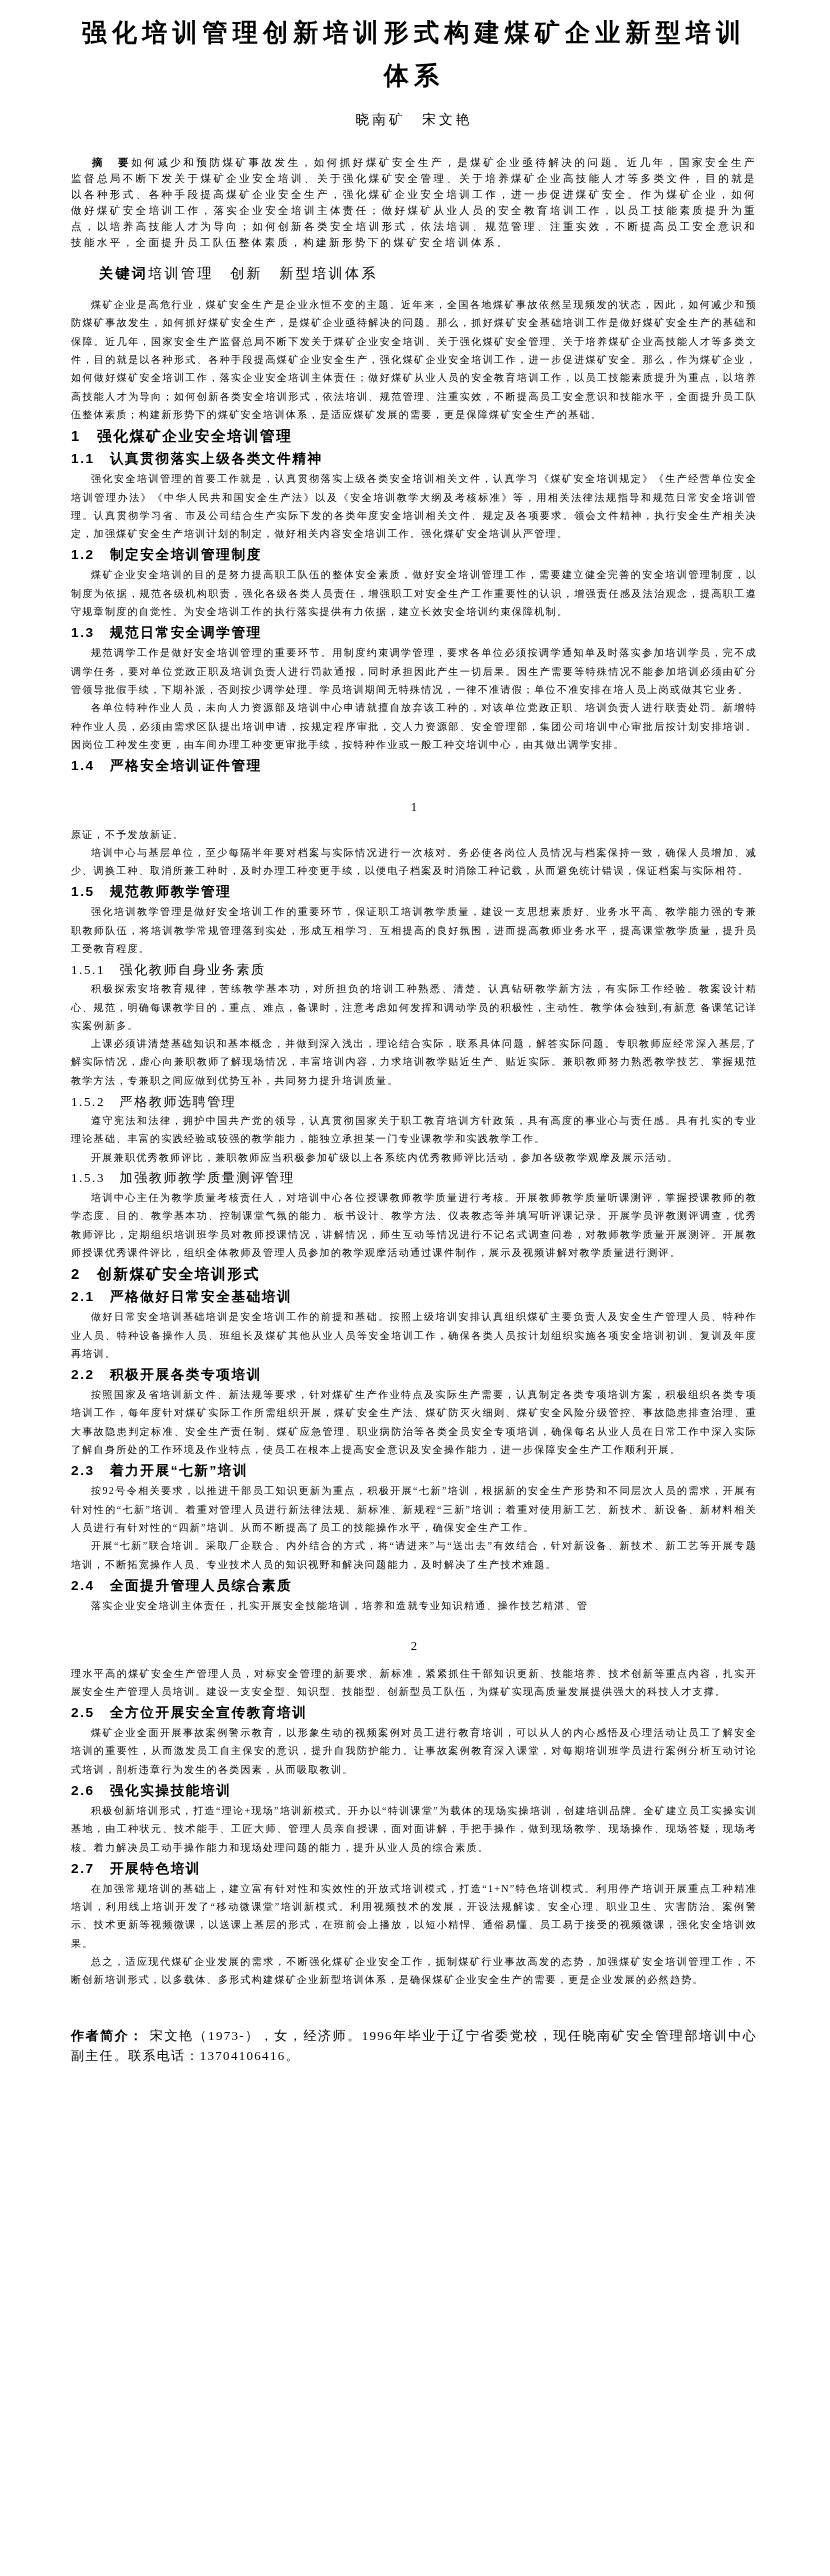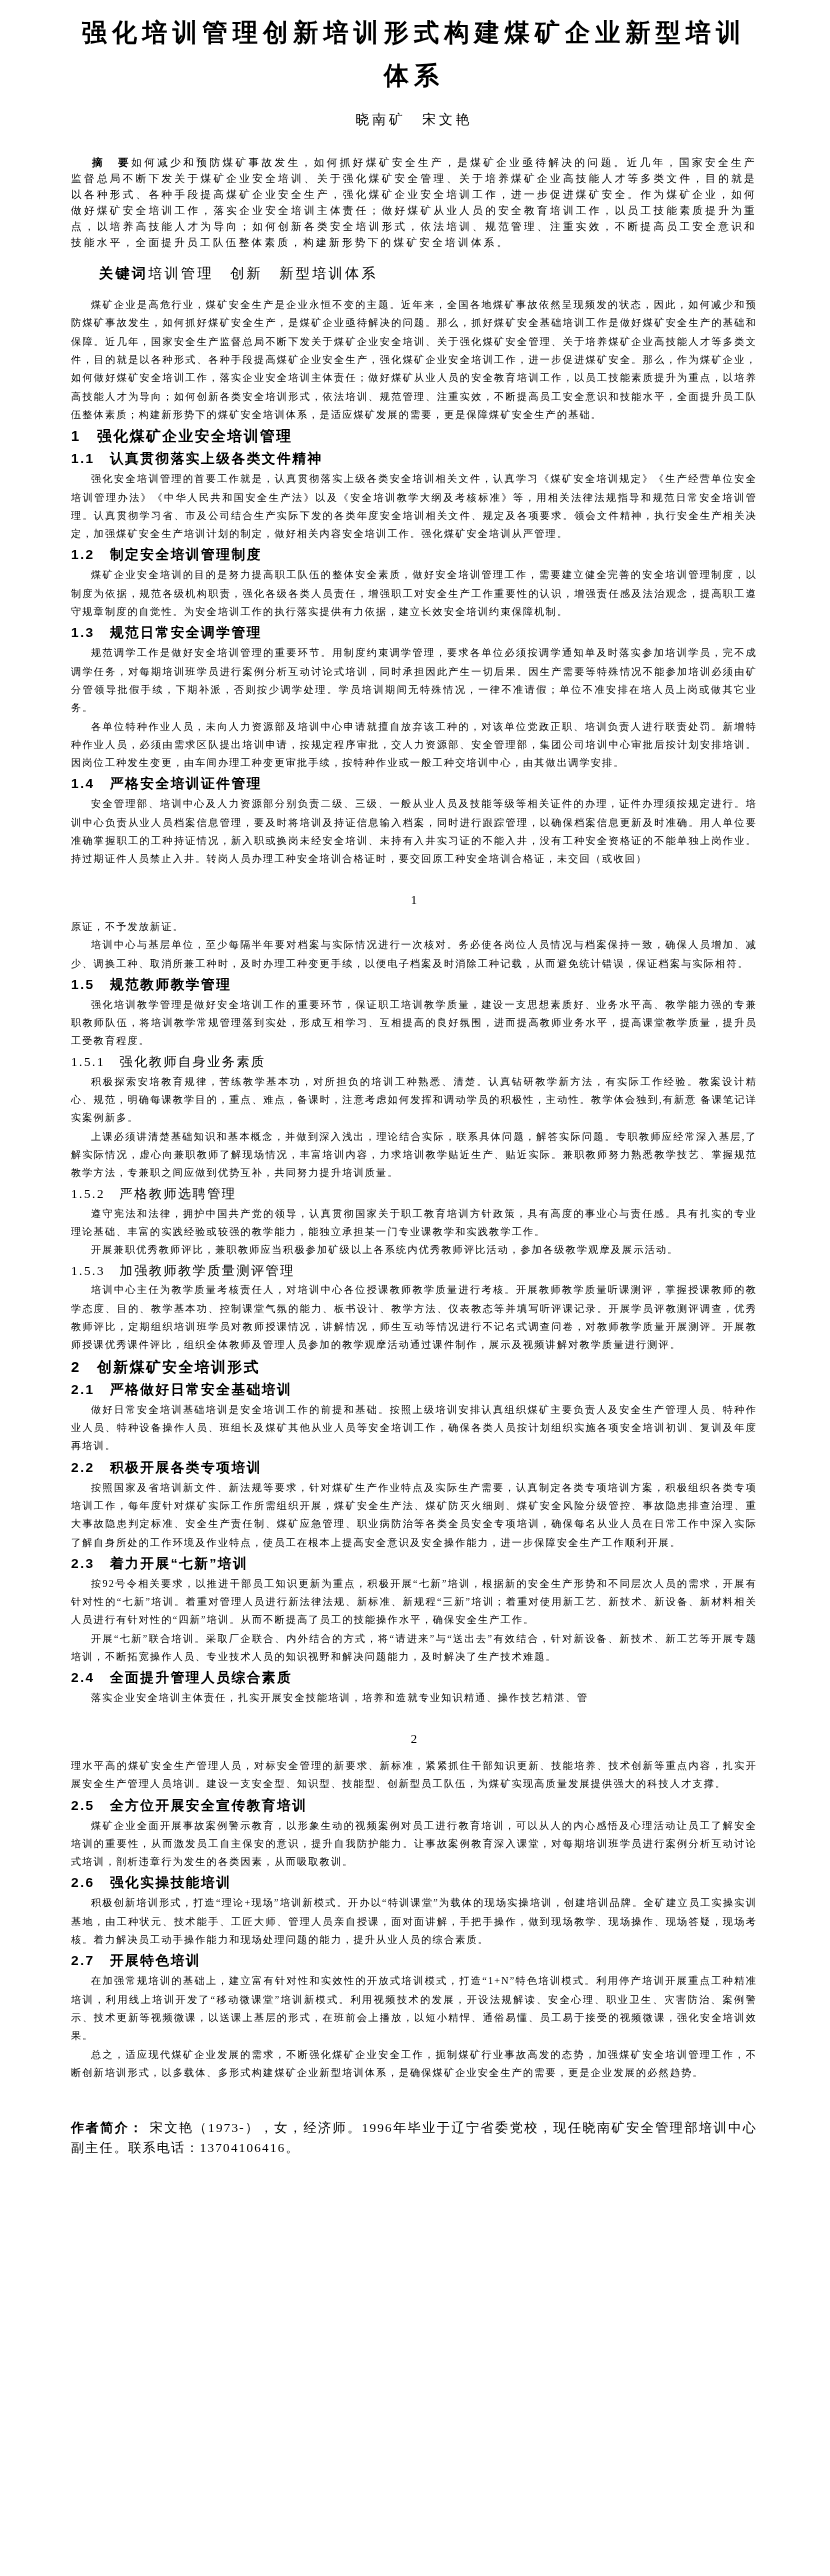--- a/index.html
+++ b/index.html
@@ -115,24 +115,23 @@
 
   <p class="kw"><span class="lbl">关键词</span><span>培训管理　创新　新型培训体系</span></p>
 
   <p class="p first-body">煤矿企业是高危行业，煤矿安全生产是企业永恒不变的主题。近年来，全国各地煤矿事故依然呈现频发的状态，因此，如何减少和预防煤矿事故发生，如何抓好煤矿安全生产，是煤矿企业亟待解决的问题。那么，抓好煤矿安全基础培训工作是做好煤矿安全生产的基础和保障。近几年，国家安全生产监督总局不断下发关于煤矿企业安全培训、关于强化煤矿安全管理、关于培养煤矿企业高技能人才等多类文件，目的就是以各种形式、各种手段提高煤矿企业安全生产，强化煤矿企业安全培训工作，进一步促进煤矿安全。那么，作为煤矿企业，如何做好煤矿安全培训工作，落实企业安全培训主体责任；做好煤矿从业人员的安全教育培训工作，以员工技能素质提升为重点，以培养高技能人才为导向；如何创新各类安全培训形式，依法培训、规范管理、注重实效，不断提高员工安全意识和技能水平，全面提升员工队伍整体素质；构建新形势下的煤矿安全培训体系，是适应煤矿发展的需要，更是保障煤矿安全生产的基础。</p>
   <div class="h1">1　强化煤矿企业安全培训管理</div>
   <div class="h2">1.1　认真贯彻落实上级各类文件精神</div>
   <p class="p">强化安全培训管理的首要工作就是，认真贯彻落实上级各类安全培训相关文件，认真学习《煤矿安全培训规定》《生产经营单位安全培训管理办法》《中华人民共和国安全生产法》以及《安全培训教学大纲及考核标准》等，用相关法律法规指导和规范日常安全培训管理。认真贯彻学习省、市及公司结合生产实际下发的各类年度安全培训相关文件、规定及各项要求。领会文件精神，执行安全生产相关决定，加强煤矿安全生产培训计划的制定，做好相关内容安全培训工作。强化煤矿安全培训从严管理。</p>
   <div class="h2">1.2　制定安全培训管理制度</div>
   <p class="p">煤矿企业安全培训的目的是努力提高职工队伍的整体安全素质，做好安全培训管理工作，需要建立健全完善的安全培训管理制度，以制度为依据，规范各级机构职责，强化各级各类人员责任，增强职工对安全生产工作重要性的认识，增强责任感及法治观念，提高职工遵守规章制度的自觉性。为安全培训工作的执行落实提供有力依据，建立长效安全培训约束保障机制。</p>
   <div class="h2">1.3　规范日常安全调学管理</div>
-  <p class="p">规范调学工作是做好安全培训管理的重要环节。用制度约束调学管理，要求各单位必须按调学通知单及时落实参加培训学员，完不成调学任务，对每期培训班学员进行案例分析互动讨论式培训，同时承担因此产生一切后果。因生产需要等特殊情况不能参加培训必须由矿分管领导批假手续，下期补派，否则按少调学处理。学员培训期间无特殊情况，一律不准请假；单位不准安排在培人员上岗或做其它业务。</p>
+  <p class="p">规范调学工作是做好安全培训管理的重要环节。用制度约束调学管理，要求各单位必须按调学通知单及时落实参加培训学员，完不成调学任务，要对单位党政正职及培训负责人进行罚款通报，同时承担因此产生一切后果。因生产需要等特殊情况不能参加培训必须由矿分管领导批假手续，下期补派，否则按少调学处理。学员培训期间无特殊情况，一律不准请假；单位不准安排在培人员上岗或做其它业务。</p>
   <p class="p">各单位特种作业人员，未向人力资源部及培训中心申请就擅自放弃该工种的，对该单位党政正职、培训负责人进行联责处罚。新增特种作业人员，必须由需求区队提出培训申请，按规定程序审批，交人力资源部、安全管理部，集团公司培训中心审批后按计划安排培训。因岗位工种发生变更，由车间办理工种变更审批手续，按特种作业或一般工种交培训中心，由其做出调学安排。</p>
   <div class="h2">1.4　严格安全培训证件管理</div>
-  <p class="p">安全管理部、培训中心及人力资源部分别负责二级、三级、一般从业人员及技能等级等相关证件的办理，证件办理须按规定进行。培训中心负责从业人员档案信息管理，要及时将培训及持证信息输入档案，同时进行跟踪管理，以确保档案信息更新及时准确。用人单位要准确掌握职工的工种持证情况，新入职或换岗未经安全培训、未持有入井实习证的不能入井，没有工种安全资格证的不能单独上岗作业。持过期证件人员禁止入井。转岗人员办理工种安全培训合格证时，要交回原工种安全培训合格证，未交回（或收回）</p>
 
   <div class="page-num">1</div>
 
   <p class="p no-indent">原证，不予发放新证。</p>
   <p class="p">培训中心与基层单位，至少每隔半年要对档案与实际情况进行一次核对。务必使各岗位人员情况与档案保持一致，确保人员增加、减少、调换工种、取消所兼工种时，及时办理工种变更手续，以便电子档案及时消除工种记载，从而避免统计错误，保证档案与实际相符。</p>
   <div class="h2">1.5　规范教师教学管理</div>
   <p class="p">强化培训教学管理是做好安全培训工作的重要环节，保证职工培训教学质量，建设一支思想素质好、业务水平高、教学能力强的专兼职教师队伍，将培训教学常规管理落到实处，形成互相学习、互相提高的良好氛围，进而提高教师业务水平，提高课堂教学质量，提升员工受教育程度。</p>
   <div class="h3">1.5.1　强化教师自身业务素质</div>
   <p class="p">积极探索安培教育规律，苦练教学基本功，对所担负的培训工种熟悉、清楚。认真钻研教学新方法，有实际工作经验。教案设计精心、规范，明确每课教学目的，重点、难点，备课时，注意考虑如何发挥和调动学员的积极性，主动性。教学体会独到,有新意 备课笔记详实案例新多。</p>
   <p class="p">上课必须讲清楚基础知识和基本概念，并做到深入浅出，理论结合实际，联系具体问题，解答实际问题。专职教师应经常深入基层,了解实际情况，虚心向兼职教师了解现场情况，丰富培训内容，力求培训教学贴近生产、贴近实际。兼职教师努力熟悉教学技艺、掌握规范教学方法，专兼职之间应做到优势互补，共同努力提升培训质量。</p>

